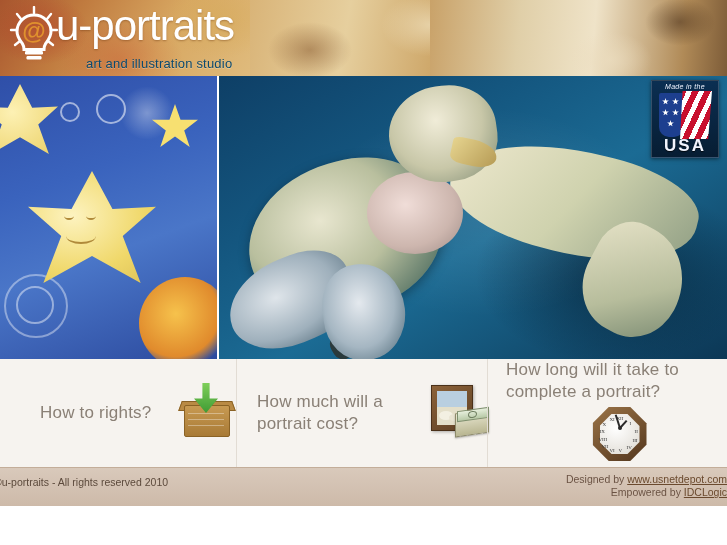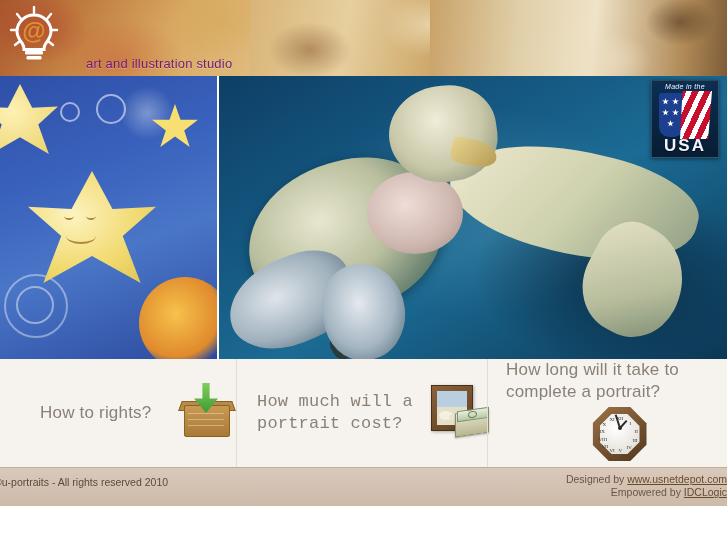--- a/index.html
+++ b/index.html
@@ -41,21 +41,21 @@
   .logo-wrap{position:absolute;left:8px;top:4px;display:flex;align-items:flex-start;}
   .bulb{position:relative;width:52px;height:58px;margin-top:2px;}
   .bulb svg{display:block;}
   .brandtext{position:relative;margin-left:-4px;}
   .brand{
     font-size:42px;line-height:44px;color:#ffffff;font-weight:400;
     letter-spacing:-1px;text-shadow:0 1px 2px rgba(110,60,20,.45);
   }
   .tagline{
     position:absolute;left:86px;top:56px;
-    font-size:13px;color:#701a75;letter-spacing:.2px;
+    font-size:13px;color:#0c4a6e;letter-spacing:.2px;
     text-shadow:0 1px 0 rgba(255,255,255,.25);
   }
 
   
   .nav{
     position:relative;width:727px;height:31px;
     background:linear-gradient(180deg,#dcb076 0%,#d4a66a 55%,#cb9d62 100%);
     display:flex;align-items:center;
   }
   .nav-item{
@@ -148,21 +148,21 @@
   .usa-text{
     position:absolute;bottom:3px;left:0;right:0;text-align:center;
     font-size:17px;font-weight:bold;color:#f2f5ff;letter-spacing:2px;
     text-shadow:0 1px 1px rgba(0,0,0,.7);line-height:17px;
   }
 
   
   .features{position:relative;width:727px;height:108px;background:#f6f3ef;display:flex;}
   .feat{position:relative;height:108px;display:flex;align-items:center;box-sizing:border-box;}
   .feat1{width:236px;padding-left:40px;}
-  .feat2{width:251px;padding-left:20px;border-left:1px solid #e2dcd4;font-family:Liberation Mono, monospace;}
+  .feat2{width:251px;padding-left:20px;border-left:1px solid #e2dcd4;}
   .feat3{width:240px;padding-left:18px;border-left:1px solid #e2dcd4;flex-direction:column;}
   .feat-text{
     font-size:17px;line-height:22px;color:#8a8076;letter-spacing:.2px;
     cursor:pointer;flex:1;
   }
   .feat-icon{width:60px;height:64px;position:relative;flex:0 0 auto;margin-left:4px;}
 
   
   .box-body{position:absolute;left:8px;top:24px;width:44px;height:30px;
     background:linear-gradient(180deg,#c89a52,#a87a36);
@@ -256,20 +256,23 @@
             <line x1="7" y1="39" x2="12" y2="35"></line>
             <line x1="45" y1="39" x2="40" y2="35"></line>
           </g>
           <path d="M26 9 C35.5 9 43 16.4 43 25.2 C43 31 39.6 34.6 37.6 37.6
                    C36.2 39.8 36 41.4 36 43.6 L16 43.6 C16 41.4 15.8 39.8 14.4 37.6
                    C12.4 34.6 9 31 9 25.2 C9 16.4 16.5 9 26 9 Z" fill="none" stroke="#ffffff" stroke-width="3"></path>
           <rect x="17" y="45" width="18" height="3.4" rx="1.2" fill="#ffffff"></rect>
           <rect x="18.5" y="50" width="15" height="3.4" rx="1.2" fill="#ffffff"></rect>
           <text x="26" y="33" font-family="Liberation Sans, sans-serif" font-size="24" fill="#e0912e" text-anchor="middle" font-weight="bold">@</text>
         </svg>
+      </div>
+      <div class="brandtext">
+        <div class="brand">u-portraits</div>
       </div>
     </div>
     <div class="tagline">art and illustration studio</div>
   </div>
 
 
   <div class="hero">
 
     <div class="hero-left">
       <div class="glow" style="left:120px;top:10px;width:54px;height:54px;"></div>

